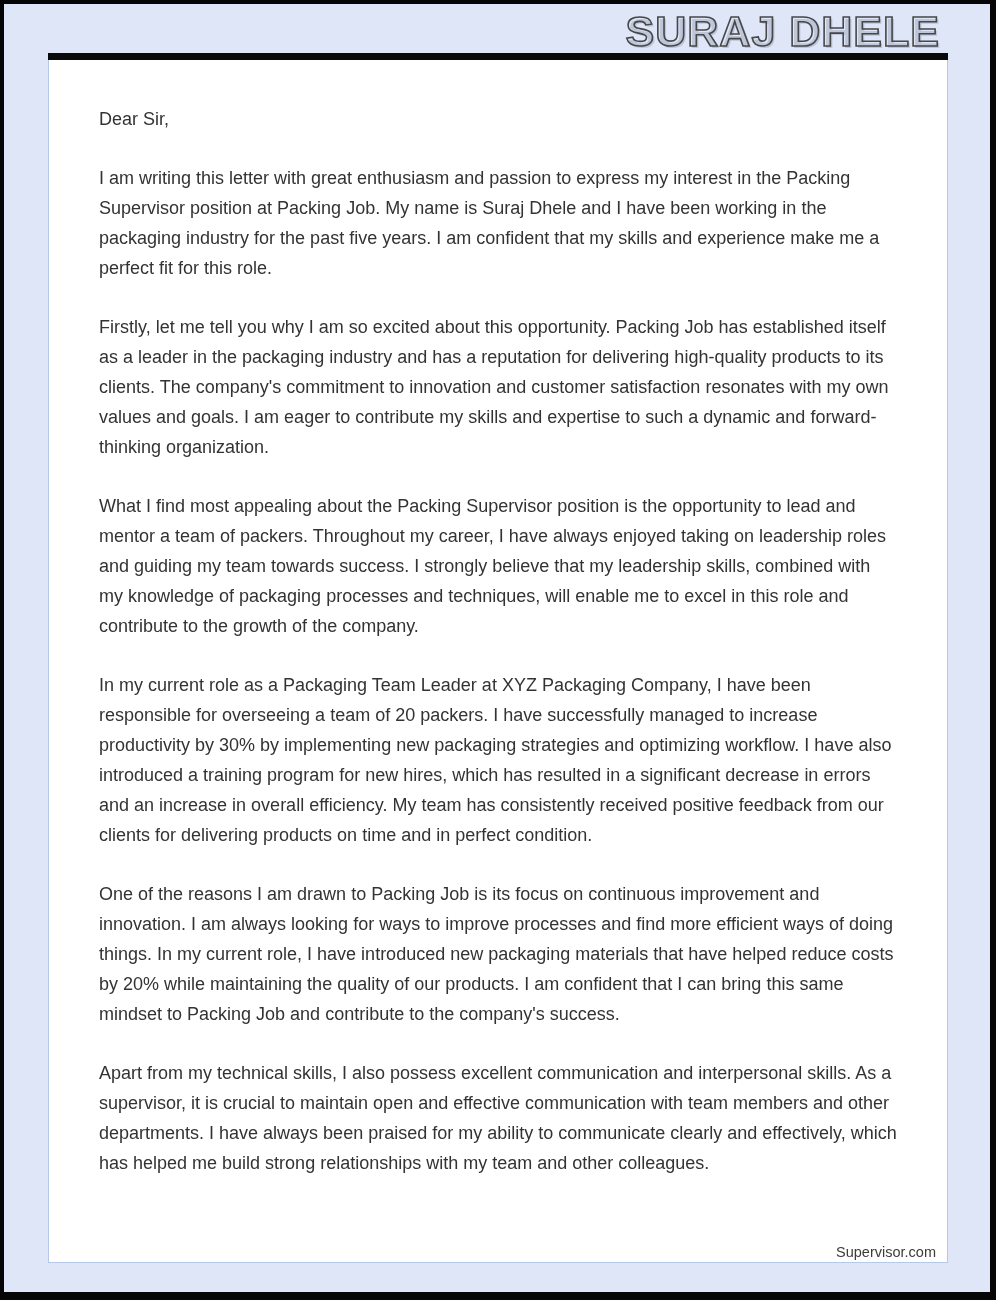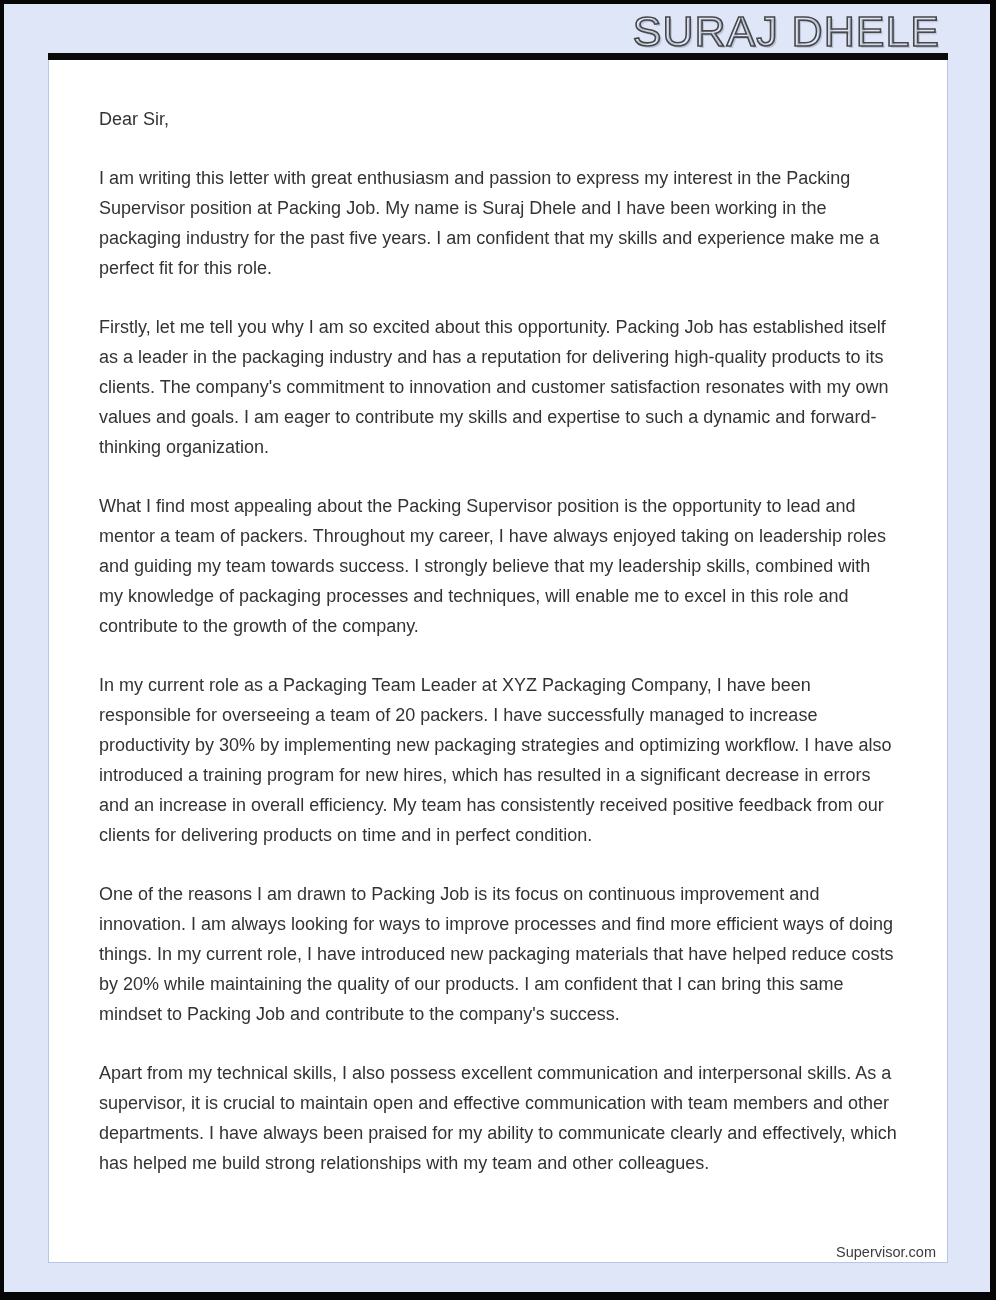--- a/index.html
+++ b/index.html
@@ -23,21 +23,21 @@
     position:absolute;
     left:4px;top:4px;
     width:986px;height:1288px;
     background:var(--page-bg);
   }
   .header-name{
     position:absolute;
     top:2px;right:50px;
     height:48px;line-height:50px;
     font-size:43px;
-    font-weight:normal;
+    font-weight:bold;
     letter-spacing:1px;
     color:rgba(223,230,248,0.05);
     -webkit-text-stroke:1.6px var(--title-outline);
     text-shadow:2px 2px 0 rgba(125,135,160,0.35);
     white-space:nowrap;
   }
   .header-rule{
     position:absolute;
     left:44px;top:49px;
     width:900px;height:7px;

